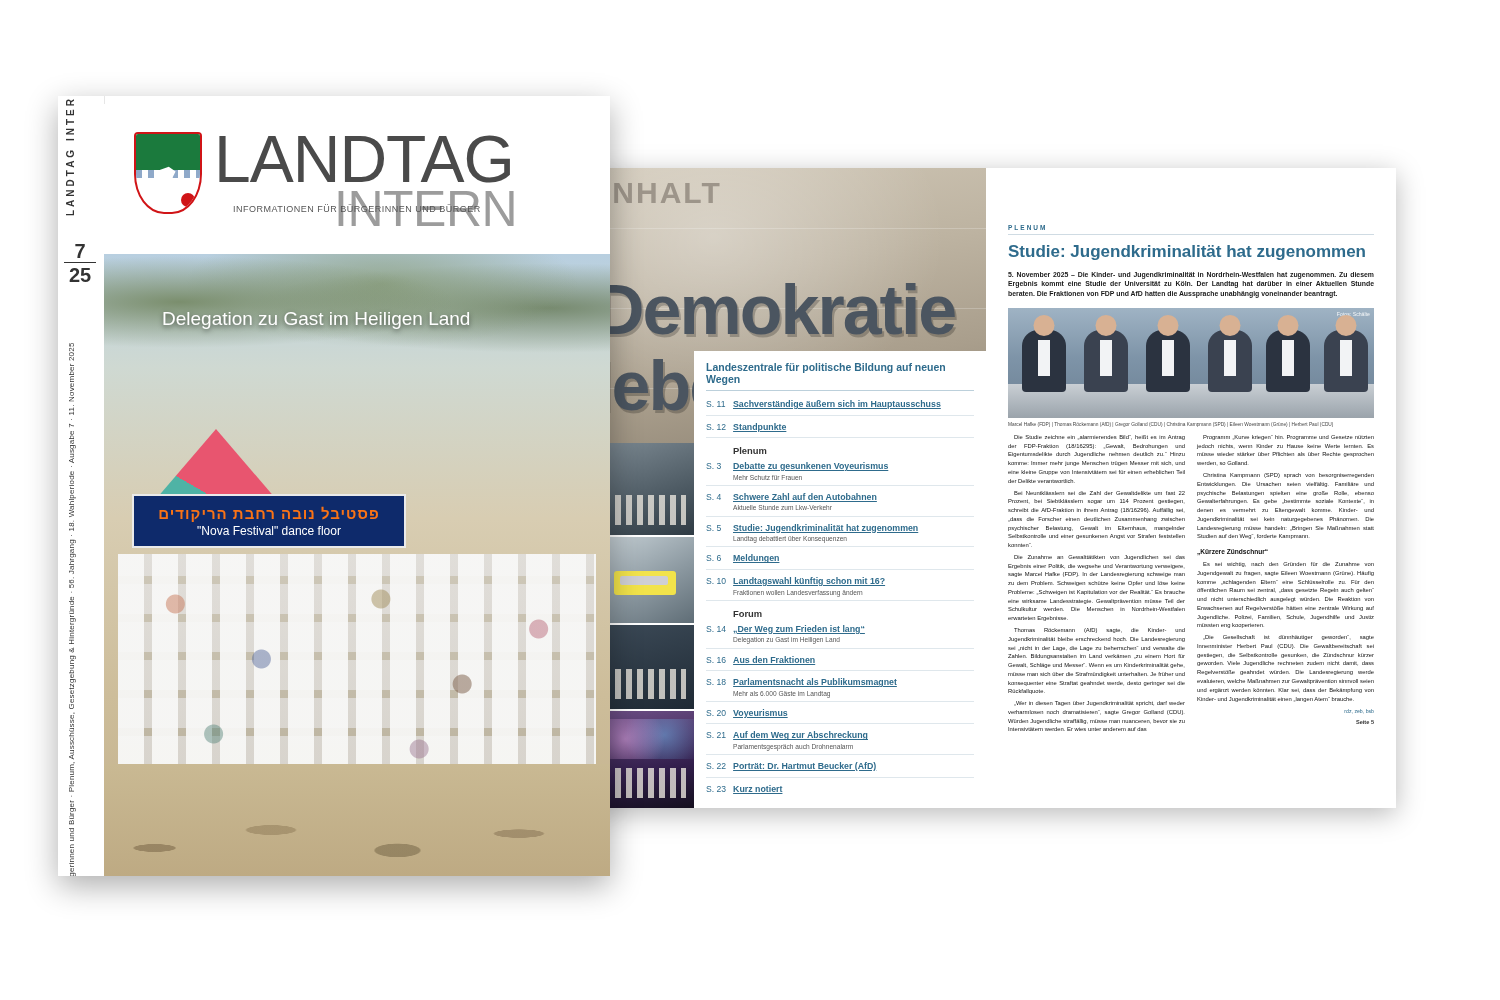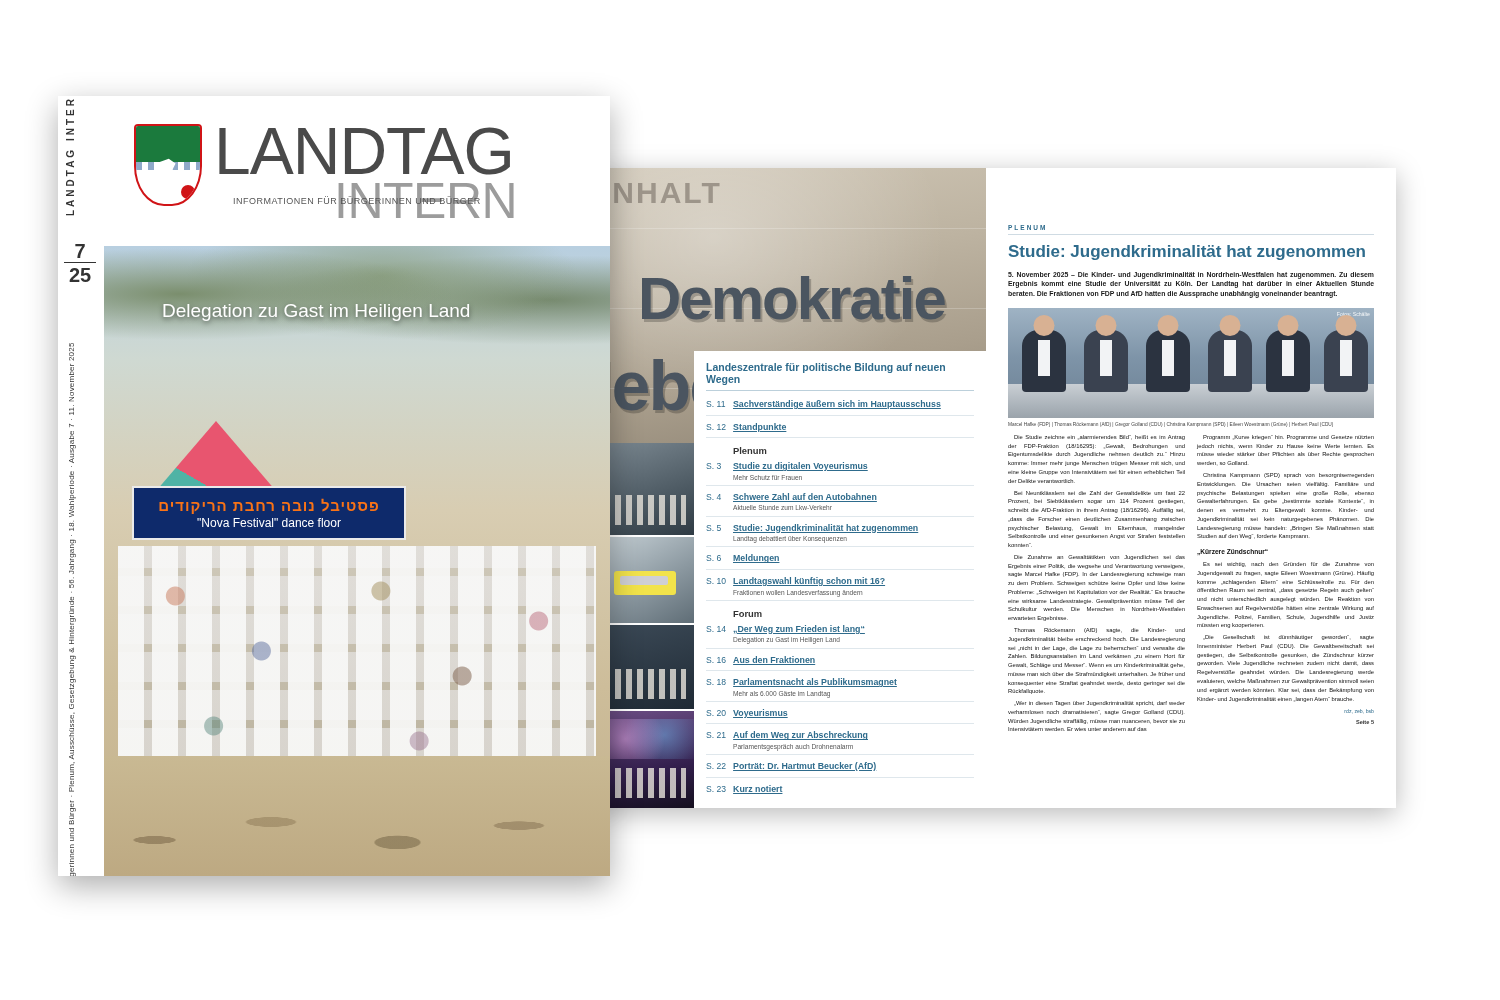--- a/index.html
+++ b/index.html
@@ -26,21 +26,21 @@
     background:linear-gradient(170deg,#cfc6b5 0%,#bdb3a1 38%,#a99e8c 70%,#8e8474 100%);
     overflow:hidden;
   }
   .toc-photo .wallline{position:absolute;left:0;right:0;height:1px;background:rgba(255,255,255,.22);}
   .toc-photo .shade{position:absolute;left:0;top:0;width:100%;height:100%;
     background:radial-gradient(ellipse at 30% 25%, rgba(255,255,255,.35), rgba(0,0,0,0) 60%);}
   .toc-word{
     position:absolute;font-weight:bold;color:#4b5560;letter-spacing:-2px;
     text-shadow:2px 3px 0 rgba(0,0,0,.22);
   }
-  .toc-word.w2{left:-2px;top:96px;font-size:60px;margin-left:44px;}
+  .toc-word.w2{left:-2px;top:102px;font-size:70px;}
   .toc-word.w3{left:-2px;top:178px;font-size:70px;}
   .inhalt-label{
     position:absolute;left:6px;top:8px;font-size:30px;color:#9d958a;letter-spacing:2px;font-weight:bold;
   }
 
   
   .toc-panel{
     position:absolute;left:98px;top:183px;width:292px;height:457px;background:#ffffff;
     padding:10px 12px 0 12px;box-sizing:border-box;
   }
@@ -113,21 +113,21 @@
   .spine-bottom{
     position:absolute;left:9px;top:860px;transform:rotate(-90deg);transform-origin:left top;
     font-size:8px;color:#333;white-space:nowrap;letter-spacing:.2px;
   }
   .issue{
     position:absolute;left:6px;top:145px;width:32px;text-align:center;color:#333;font-weight:bold;
   }
   .issue .n{font-size:20px;line-height:1.05;}
   .issue .y{font-size:20px;line-height:1.05;border-top:1px solid #333;display:block;padding-top:2px;}
 
-  .cover-body{position:absolute;left:46px;top:0;width:584px;height:780px;}
+  .cover-body{position:absolute;left:46px;top:8px;width:584px;height:780px;}
   .masthead{position:absolute;left:0;top:0;width:506px;height:150px;background:#fff;}
   .wappen{position:absolute;left:30px;top:28px;width:64px;height:78px;}
   .shield{
     width:64px;height:78px;background:#ffffff;border:2px solid #d01417;
     border-radius:4px 4px 30px 30px/4px 4px 40px 40px;position:relative;overflow:hidden;
   }
   .shield .green{position:absolute;left:0;top:0;width:100%;height:50%;background:#1b7a3d;}
   .shield .wave{position:absolute;left:0;top:46%;width:100%;height:8px;
     background:repeating-linear-gradient(90deg,#8fa9c9 0 6px,#ffffff 6px 12px);}
   .shield .horse{position:absolute;left:13px;top:30px;width:38px;height:34px;background:#ffffff;
@@ -242,21 +242,21 @@
         <div class="toc-line"></div>
         <div class="toc-row">
           <span class="toc-pg">S. 12</span>
           <span class="toc-ti">Standpunkte</span>
         </div>
         <div class="toc-line"></div>
 
         <div class="toc-sec">Plenum</div>
         <div class="toc-row">
           <span class="toc-pg">S. 3</span>
-          <span class="toc-ti">Studie zu digitalen Voyeurismus</span>
+          <span class="toc-ti">Debatte zu gesunkenen Voyeurismus</span>
         </div>
         <div class="toc-sub">Mehr Schutz für Frauen</div>
         <div class="toc-line"></div>
         <div class="toc-row">
           <span class="toc-pg">S. 4</span>
           <span class="toc-ti">Schwere Zahl auf den Autobahnen</span>
         </div>
         <div class="toc-sub">Aktuelle Stunde zum Lkw-Verkehr</div>
         <div class="toc-line"></div>
         <div class="toc-row">

